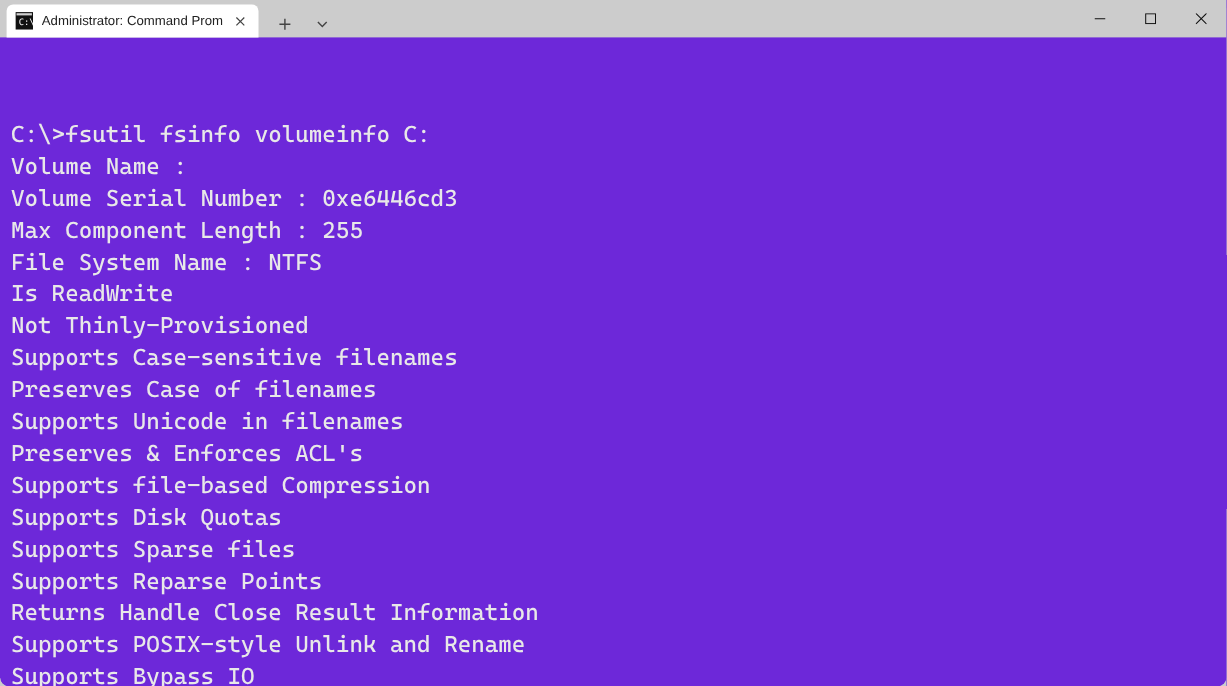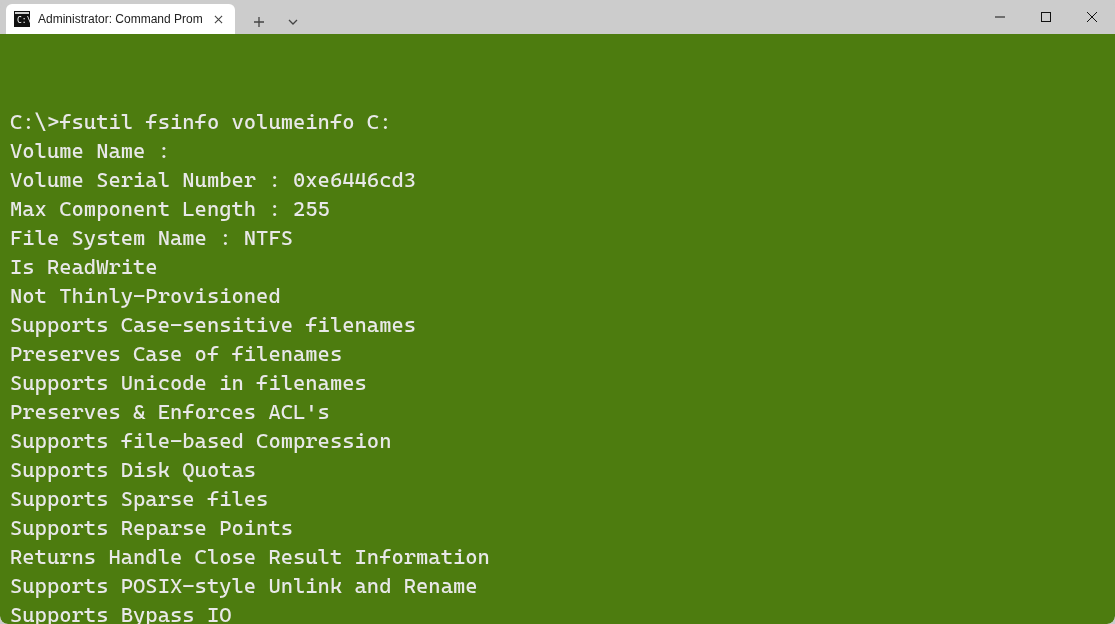--- a/index.html
+++ b/index.html
@@ -95,21 +95,21 @@
     width: 46px;
     display: flex;
     align-items: center;
     justify-content: center;
     cursor: pointer;
     color: #111;
   }
   .win-btn svg { width: 10px; height: 10px; }
   .terminal {
     flex: 1;
-    background: #4d7c0f;
+    background: #6d28d9;
     color: #e8e8e8;
     font-family: 'Cascadia Mono', 'Consolas', 'Courier New', monospace;
     font-size: 21px;
     line-height: 29px;
     padding: 16px 10px 10px 10px;
     white-space: pre;
     overflow: hidden;
     font-weight: 500;
   }
   .terminal-line { display: block; }

